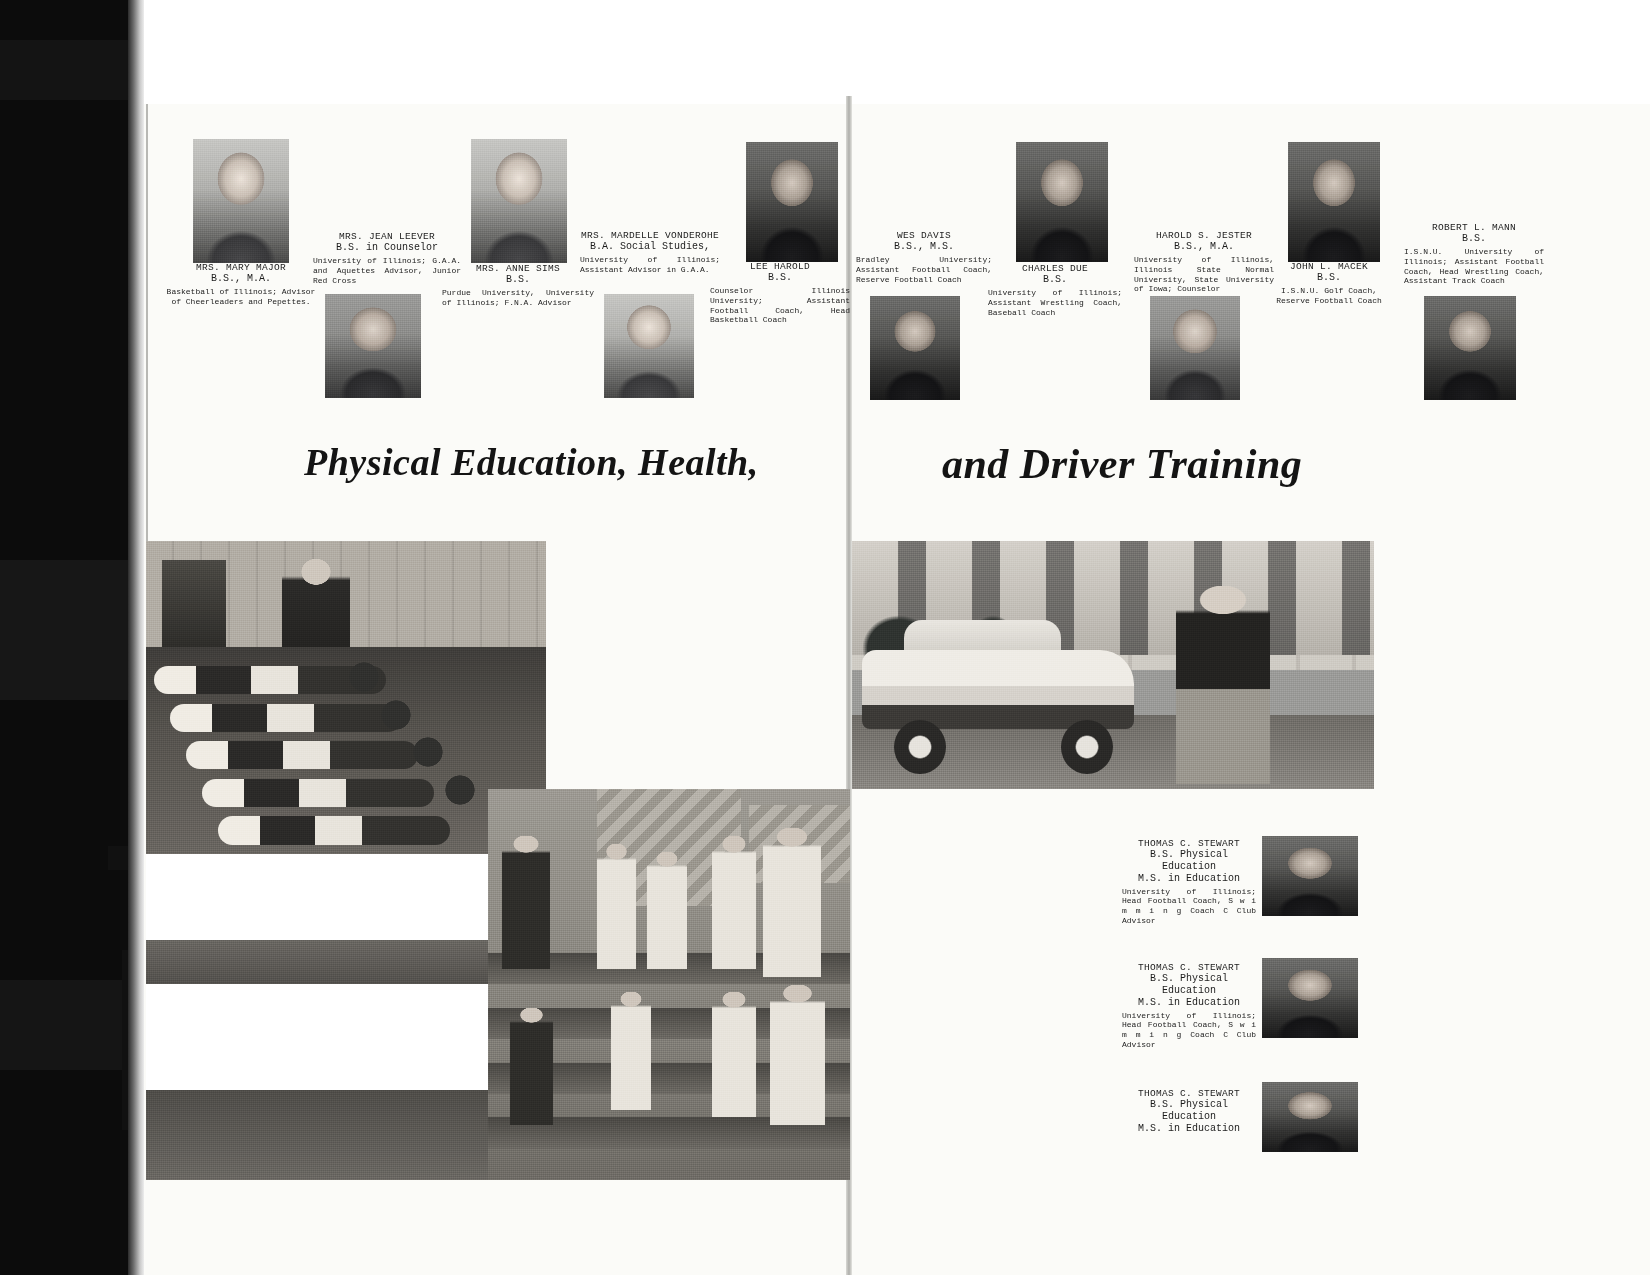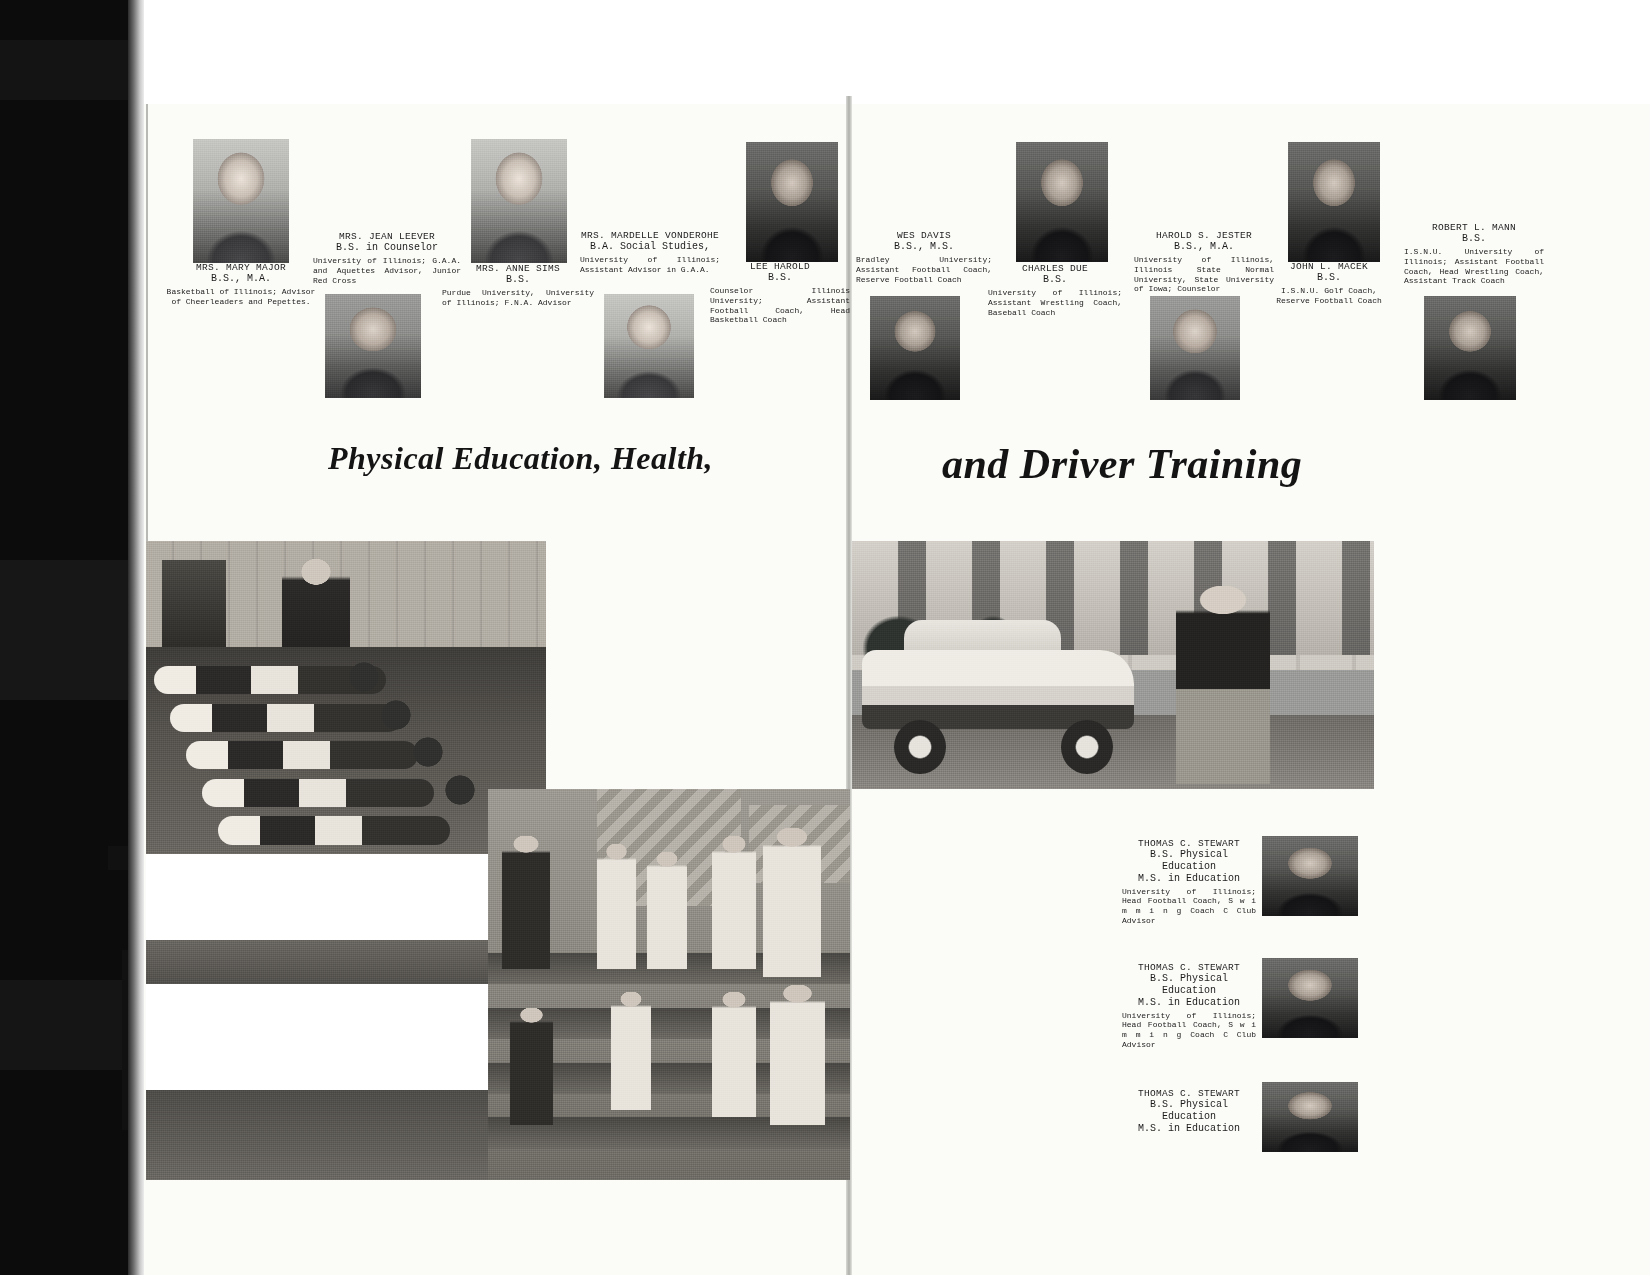--- a/index.html
+++ b/index.html
@@ -372,21 +372,21 @@
 <div class="caption" style="left:1404px;top:222px;width:140px;">
   <div class="nm">ROBERT L. MANN</div>
   <div class="dg">B.S.</div>
   <div class="bio">I.S.N.U. University of Illinois; Assistant Football Coach, Head Wrestling Coach, Assistant Track Coach</div>
 </div>
 <div class="portrait dark" style="left:1424px;top:296px;width:92px;height:104px;">
   <div class="face"></div>
     <div class="grain"></div>
 </div>
 
-<div class="heading" style="left:328px;top:440px;font-size:32px;">Physical Education, Health,</div>
+<div class="heading" style="left:304px;top:440px;font-size:38px;">Physical Education, Health,</div>
 <div class="heading" style="left:942px;top:440px;font-size:42px;">and Driver Training</div>
 
 <div class="photo" id="photo-gym" style="left:146px;top:541px;width:400px;height:313px;">
   <div class="bg"></div>
   <div class="wall"></div>
   <div class="door"></div>
   <div class="teacher"></div>
   <div class="floor"></div>
   <div class="r" style="left:2%;top:40%;width:58%;height:9%;"></div>
   <div class="r" style="left:6%;top:52%;width:58%;height:9%;"></div>

